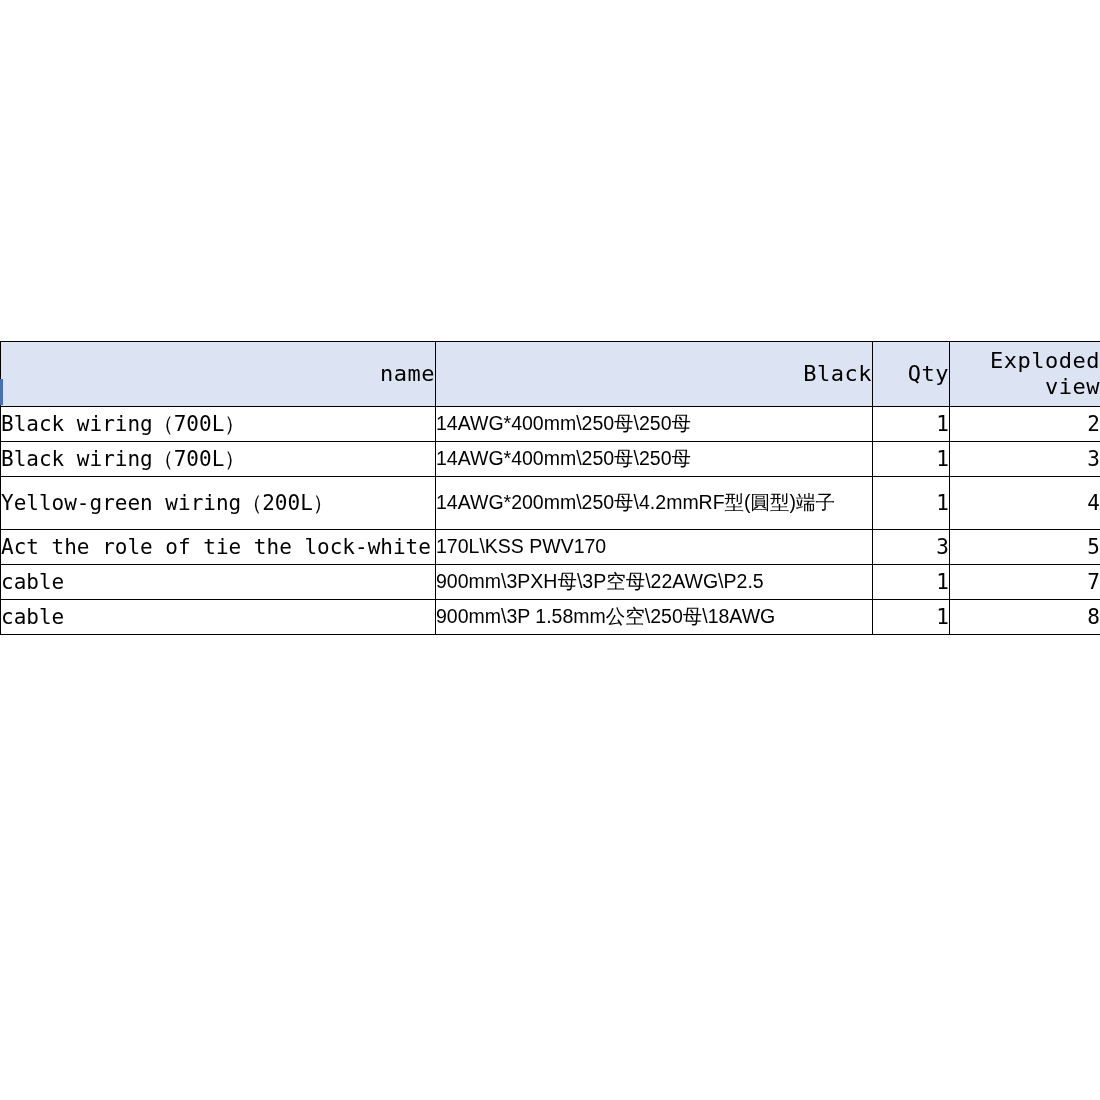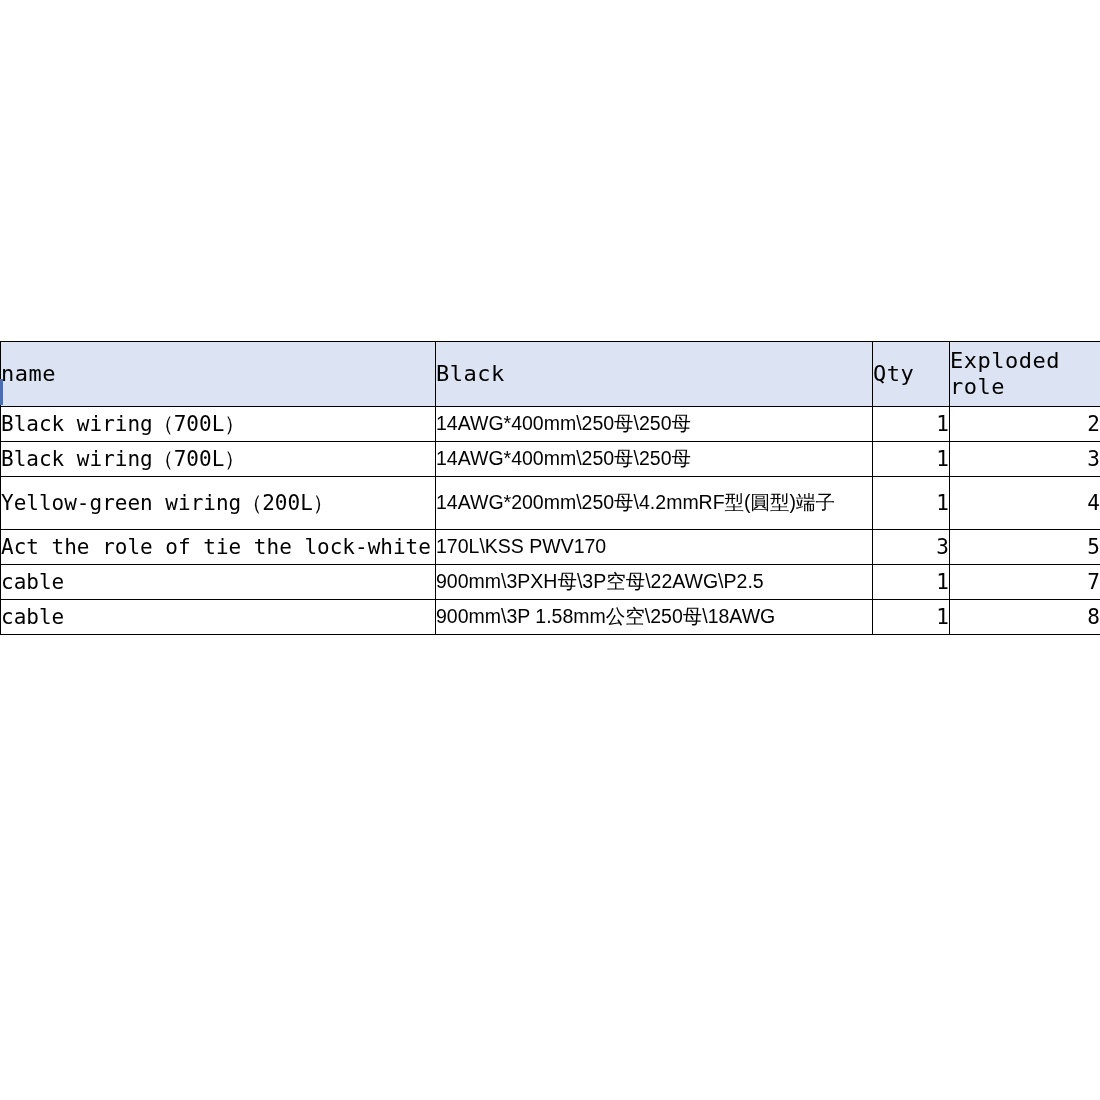--- a/index.html
+++ b/index.html
@@ -41,21 +41,21 @@
     border: 1px solid #000000;
     padding: 0;
     vertical-align: middle;
   }
   thead th {
     background: #dce3f2;
     font-family: "DejaVu Sans Mono", monospace;
     font-size: 22px;
     font-weight: normal;
     color: #000000;
-    text-align: left;
+    text-align: right;
     height: 64px;
     line-height: 1.18;
     letter-spacing: 0.5px;
     margin-top: 16px;
   }
   thead th.h-view {
     line-height: 1.16;
   }
   td.cell-name {
     font-family: "DejaVu Sans Mono", monospace;
@@ -111,21 +111,21 @@
         <col class="c-name">
         <col class="c-spec">
         <col class="c-qty">
         <col class="c-view">
       </colgroup>
       <thead>
         <tr>
           <th class="h-name">name</th>
           <th class="h-spec">Black</th>
           <th class="h-qty">Qty</th>
-          <th class="h-view">Exploded role</th>
+          <th class="h-view">Exploded view</th>
         </tr>
       </thead>
       <tbody>
         <tr class="row-h1">
           <td class="cell-name">Black wiring（700L）</td>
           <td class="cell-spec">14AWG*400mm\250母\250母</td>
           <td class="cell-qty">1</td>
           <td class="cell-view">2</td>
         </tr>
         <tr class="row-h1">

